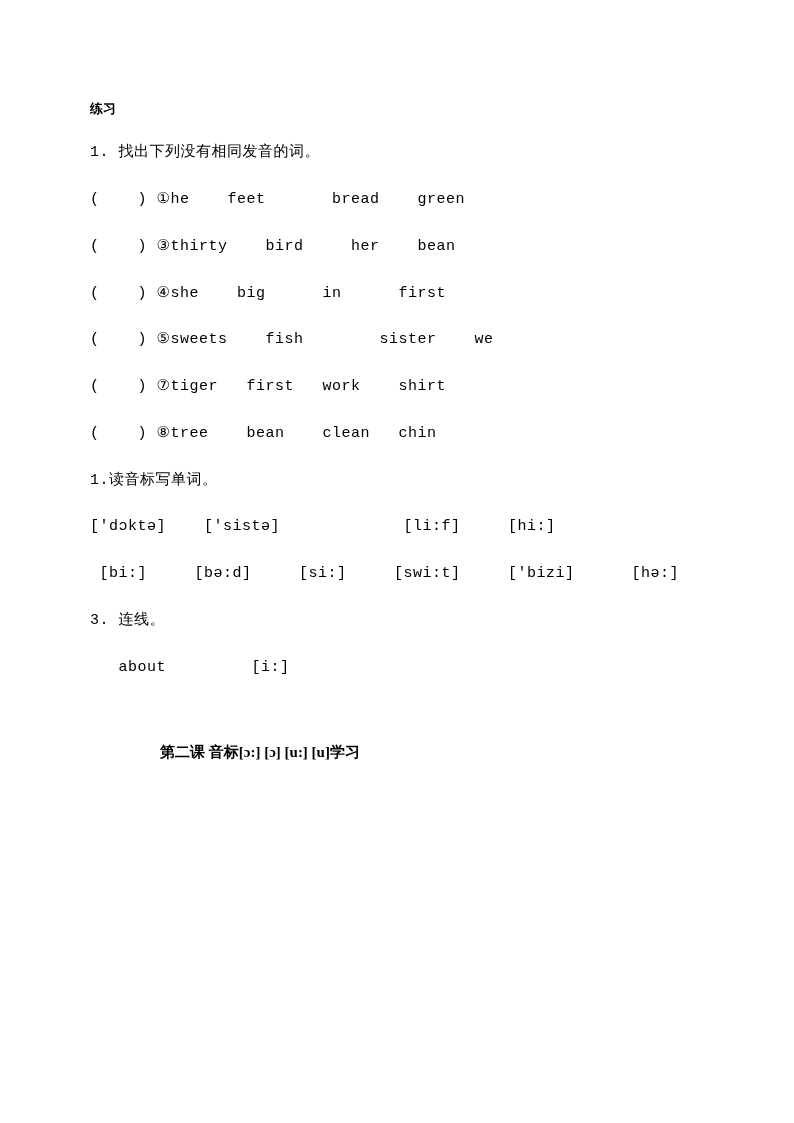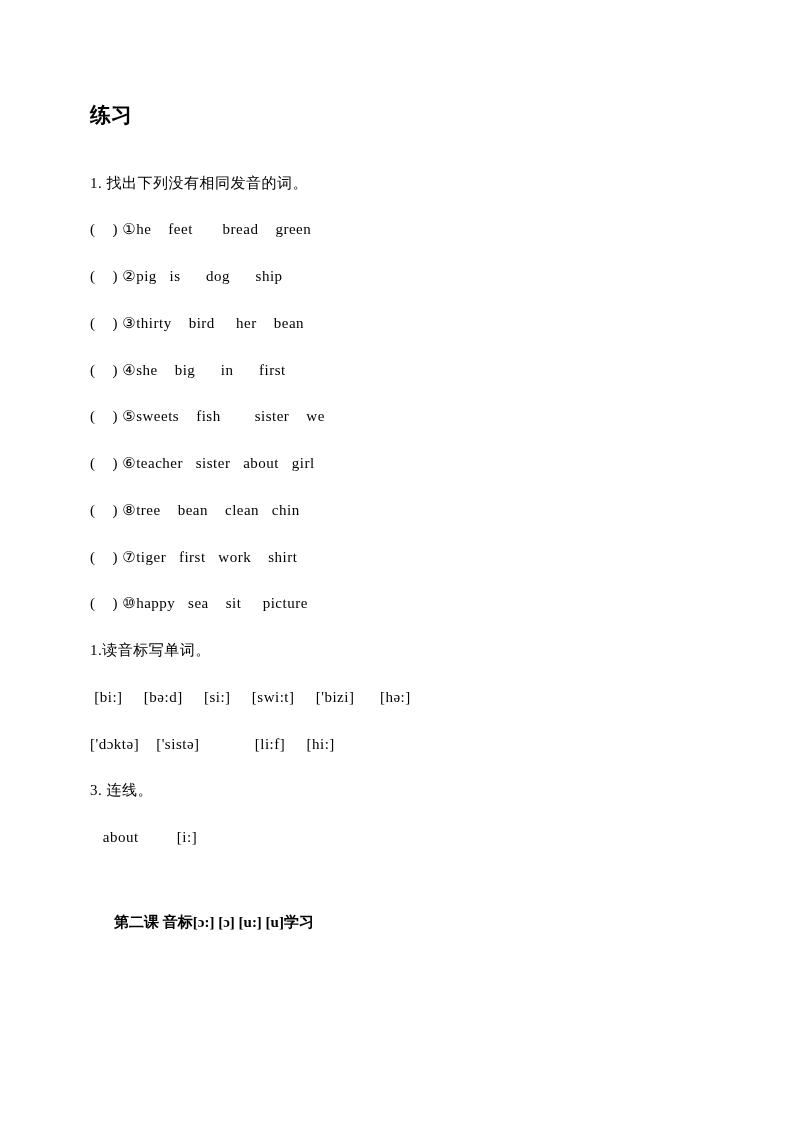--- a/index.html
+++ b/index.html
@@ -8,61 +8,58 @@
       height: 1123px;
       background: #fff;
       font-family: SimSun, "宋体", serif;
       font-size: 15px;
       color: #000;
       padding: 98px 90px;
       line-height: 1.65;
     }
     .title {
       font-weight: bold;
-      font-size: 21px;
-      margin-bottom: 38px;
+      font-size: 13px;
+      margin-bottom: 22px;
     }
     .line {
       margin-bottom: 22px;
       white-space: pre;
-      font-family: Liberation Serif, serif;
+      font-family: Liberation Mono, monospace;
       letter-spacing: 0.5px;
     }
     .section {
       margin-bottom: 22px;
     }
     .lesson-title {
       font-weight: bold;
       font-size: 15px;
       margin-top: 60px;
-      margin-left: 24px;
+      margin-left: 70px;
     }
   </style>
 </head>
 <body>
 
 <div class="title">练习</div>
 
 <div class="section">
   <div class="line">1. 找出下列没有相同发音的词。</div>
   <div class="line">(    ) ①he    feet       bread    green</div>
-  <div class="line">(    ) ②pig   is      dog      ship</div>
   <div class="line">(    ) ③thirty    bird     her    bean</div>
   <div class="line">(    ) ④she    big      in      first</div>
   <div class="line">(    ) ⑤sweets    fish        sister    we</div>
-  <div class="line">(    ) ⑥teacher   sister   about   girl</div>
+  <div class="line">(    ) ⑦tiger   first   work    shirt</div>
   <div class="line">(    ) ⑧tree    bean    clean   chin</div>
-  <div class="line">(    ) ⑦tiger   first   work    shirt</div>
-  <div class="line">(    ) ⑩happy   sea    sit     picture</div>
 </div>
 
 <div class="section">
   <div class="line">1.读音标写单词。</div>
+  <div class="line">['dɔktə]    ['sistə]             [li:f]     [hi:]</div>
   <div class="line"> [bi:]     [bə:d]     [si:]     [swi:t]     ['bizi]      [hə:]</div>
-  <div class="line">['dɔktə]    ['sistə]             [li:f]     [hi:]</div>
 </div>
 
 <div class="section">
   <div class="line">3. 连线。</div>
   <div class="line">   about         [i:]</div>
 </div>
 
 <div class="lesson-title">第二课  音标[ɔ:] [ɔ] [u:] [u]学习</div>
 
 </body></html>

